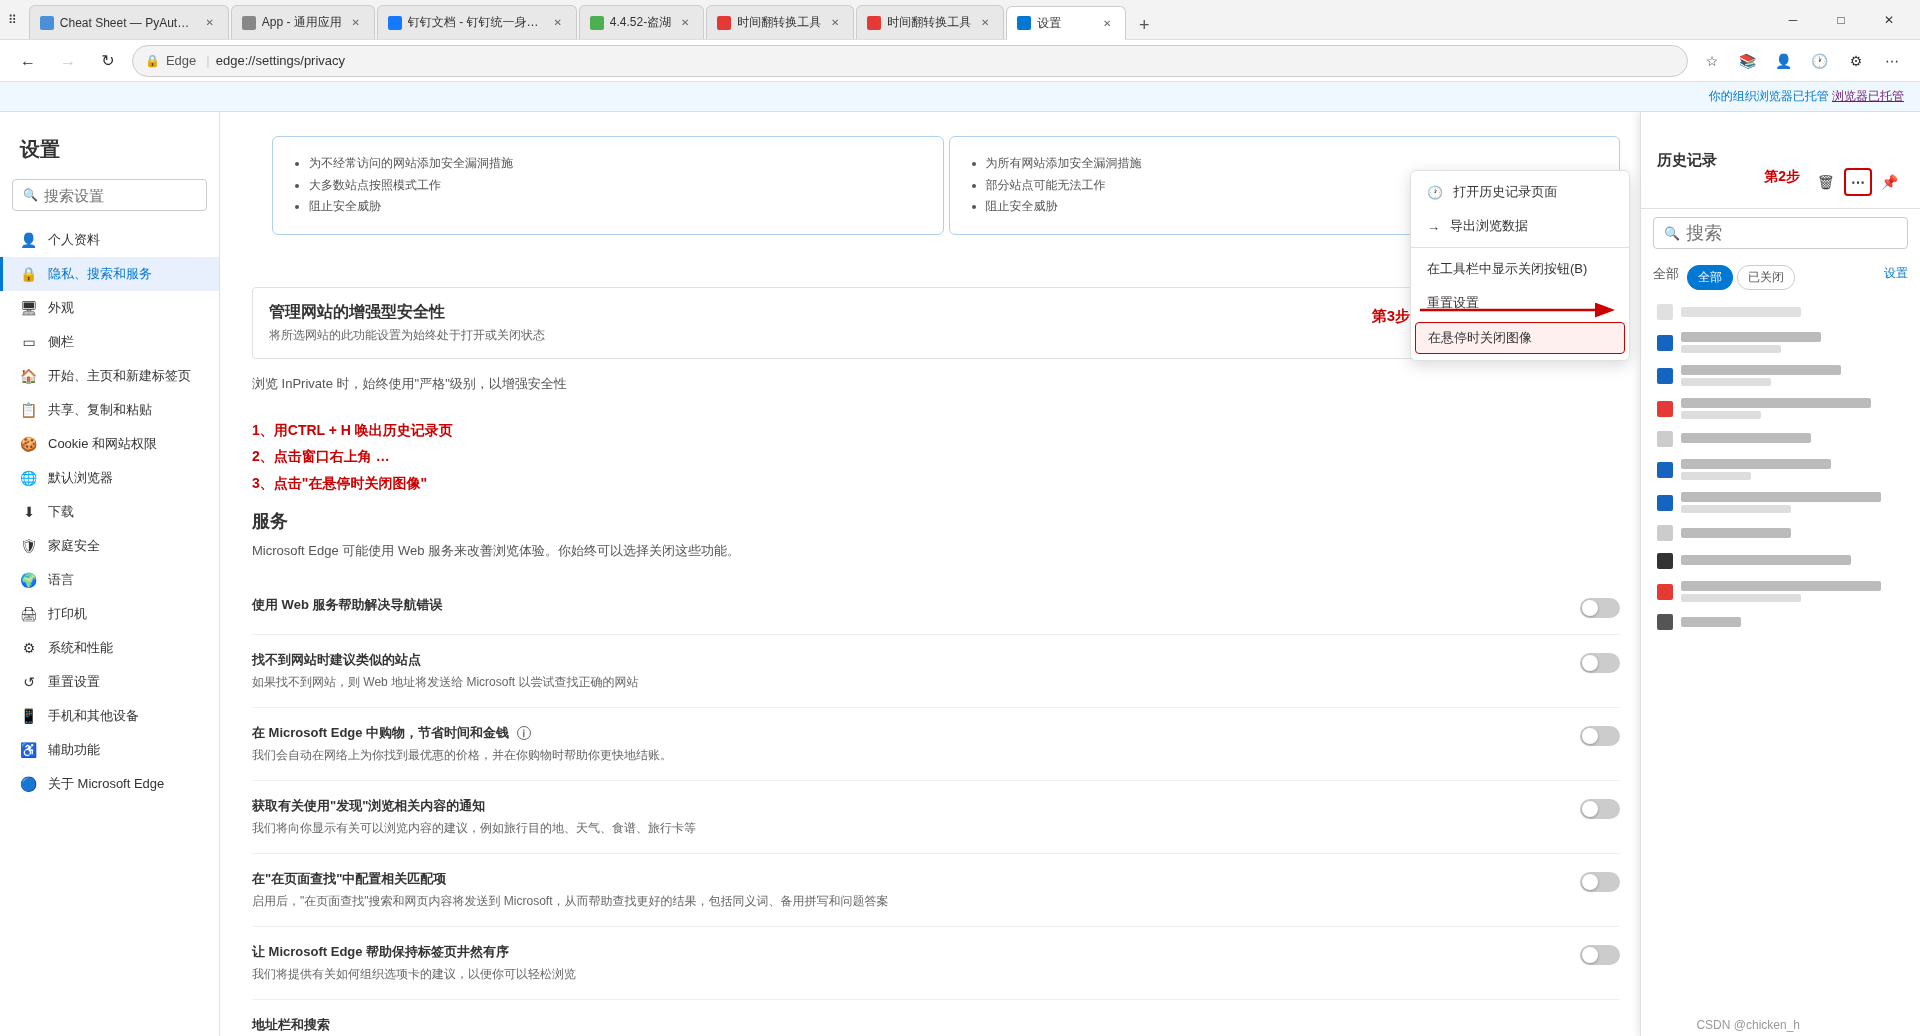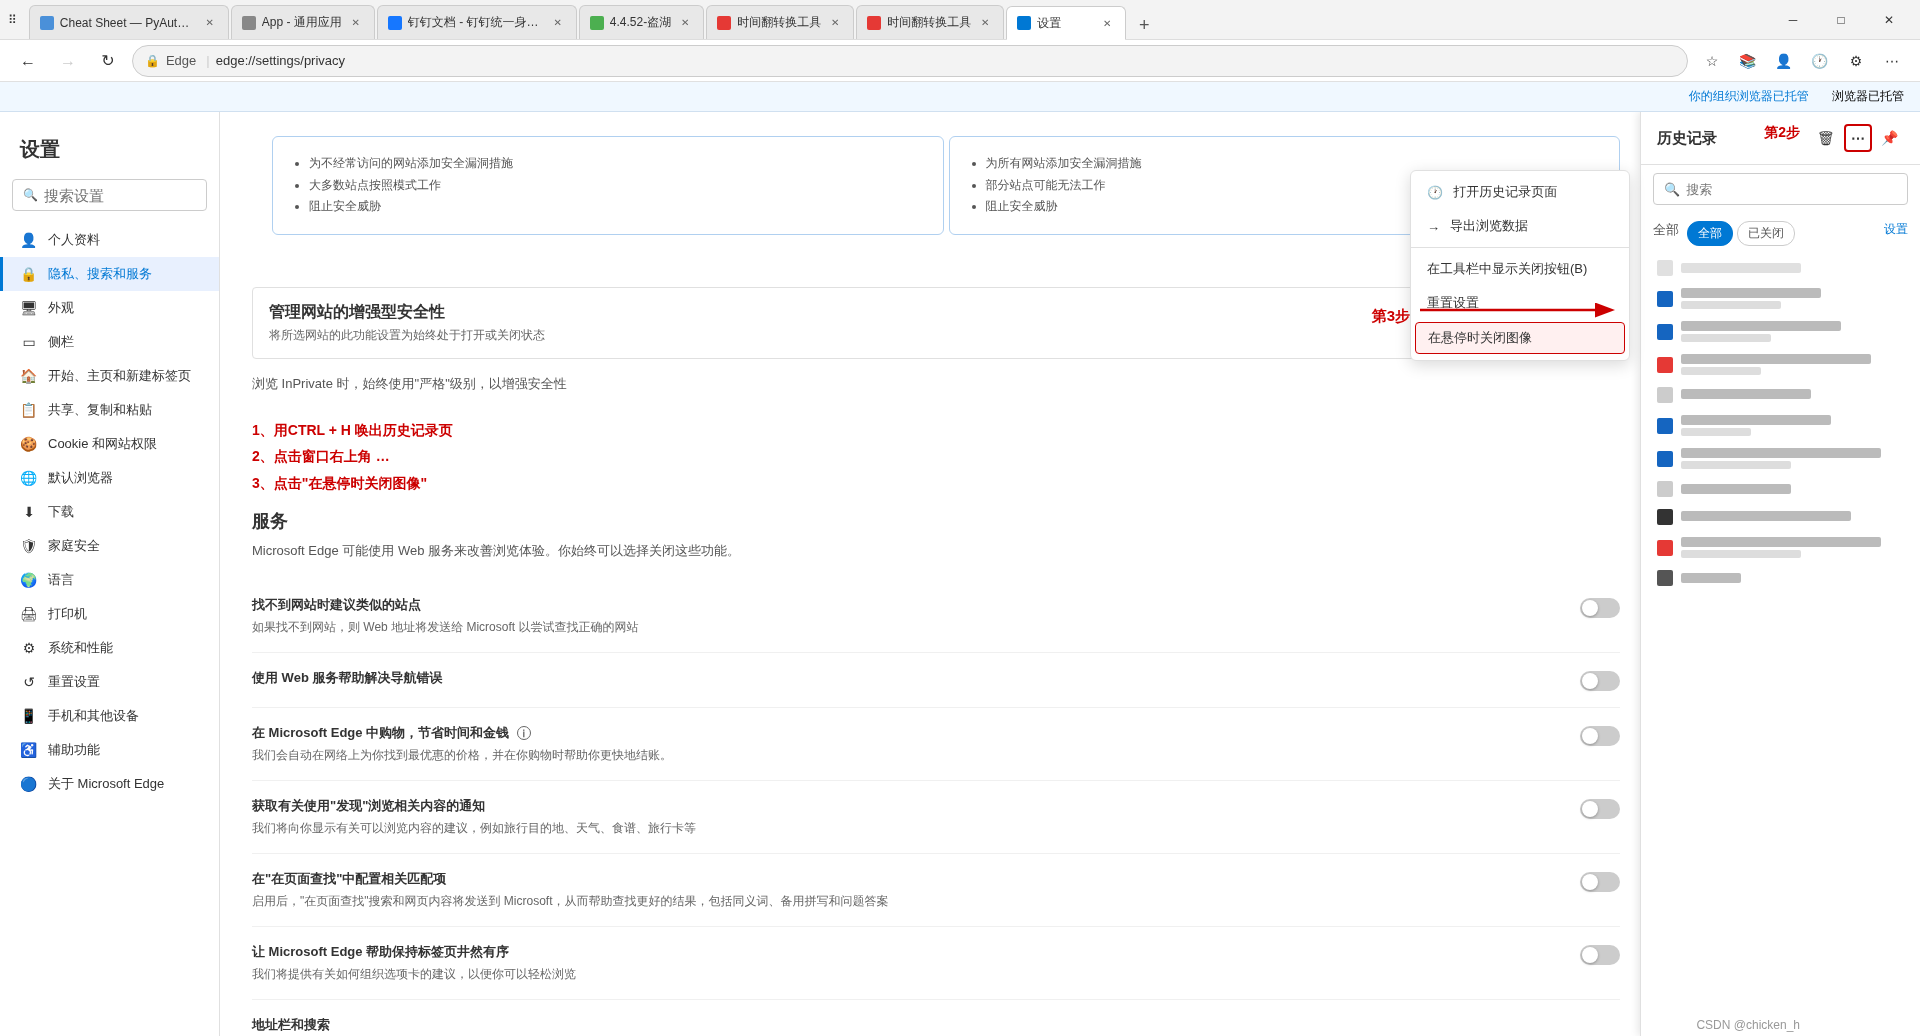--- a/index.html
+++ b/index.html
@@ -59,21 +59,21 @@
     .service-row-text h4 { font-size: 13px; color: #333; margin-bottom: 4px; }
     .service-row-text p { font-size: 12px; color: #666; line-height: 1.5; }
     .toggle { width: 40px; height: 20px; border-radius: 10px; background: #ccc; cursor: pointer; display: flex; align-items: center; padding: 2px; flex-shrink: 0; margin-top: 2px; }
     .toggle.off { background: #ccc; }
     .toggle-thumb { width: 16px; height: 16px; border-radius: 50%; background: white; box-shadow: 0 1px 3px rgba(0,0,0,0.3); }
 
     
     .history-panel { position: absolute; right: 0; top: 0; width: 280px; height: 100%; background: white; border-left: 1px solid #e0e0e0; display: flex; flex-direction: column; z-index: 20; box-shadow: -2px 0 8px rgba(0,0,0,0.1); }
     .history-header { display: flex; align-items: center; justify-content: space-between; padding: 12px 16px; border-bottom: 1px solid #e0e0e0; }
     .history-title { font-size: 15px; font-weight: 600; color: #333; }
-    .history-header-actions { display: flex; gap: 4px; }
+    .history-header-actions { display: flex; gap: 4px; margin-top: 44px; }
     .history-action-btn { width: 28px; height: 28px; border: none; background: transparent; cursor: pointer; border-radius: 4px; font-size: 14px; display: flex; align-items: center; justify-content: center; color: #333; }
     .history-search { margin: 8px 12px; height: 32px; border: 1px solid #ccc; border-radius: 4px; display: flex; align-items: center; padding: 0 10px; gap: 6px; }
 
     .history-filters { display: flex; gap: 4px; padding: 8px 12px; }
     .filter-tag { padding: 3px 10px; border-radius: 12px; font-size: 12px; border: 1px solid #ccc; cursor: pointer; color: #555; }
     .filter-tag.active { background: #0078d4; color: white; border-color: #0078d4; }
     .history-item { display: flex; align-items: center; padding: 6px 16px; gap: 8px; cursor: pointer; }
     .history-item-icon { width: 16px; height: 16px; border-radius: 2px; background: #ddd; flex-shrink: 0; }
     .history-item-text { flex: 1; overflow: hidden; }
     .history-item-title { font-size: 12px; color: #333; overflow: hidden; text-overflow: ellipsis; white-space: nowrap; }
@@ -160,21 +160,21 @@
       <button class="nav-icon-btn">📚</button>
       <button class="nav-icon-btn">👤</button>
       <button class="nav-icon-btn">🕐</button>
       <button class="nav-icon-btn">⚙</button>
       <button class="nav-icon-btn">⋯</button>
     </div>
   </div>
 
   <div class="top-notification">
     <span>你的组织浏览器已托管</span>
-    <a style="color:#000000;cursor:pointer;margin-left:20px;">浏览器已托管</a>
+    <a style="color:#701a75;text-decoration:underline;cursor:pointer;margin-left:0;">浏览器已托管</a>
   </div>
 
   <div class="main-layout" style="position:relative;">
 
     <div class="sidebar">
       <div class="sidebar-title">设置</div>
       <div class="search-box">
         <span class="search-icon">🔍</span>
         <input class="search-input" placeholder="搜索设置" style="">
       </div>
@@ -288,31 +288,31 @@
           <div>2、点击窗口右上角 …</div>
           <div>3、点击"在悬停时关闭图像"</div>
         </div>
       </div>
 
       <div class="section-title">服务</div>
       <p class="section-desc">Microsoft Edge 可能使用 Web 服务来改善浏览体验。你始终可以选择关闭这些功能。</p>
 
       <div class="service-row">
         <div class="service-row-text">
+          <h4>使用 Web 服务帮助解决导航错误</h4>
+        </div>
+        <div class="toggle off">
+          <div class="toggle-thumb"></div>
+        </div>
+      </div>
+
+      <div class="service-row">
+        <div class="service-row-text">
           <h4>找不到网站时建议类似的站点</h4>
           <p>如果找不到网站，则 Web 地址将发送给 Microsoft 以尝试查找正确的网站</p>
-        </div>
-        <div class="toggle off">
-          <div class="toggle-thumb"></div>
-        </div>
-      </div>
-
-      <div class="service-row">
-        <div class="service-row-text">
-          <h4>使用 Web 服务帮助解决导航错误</h4>
         </div>
         <div class="toggle off">
           <div class="toggle-thumb"></div>
         </div>
       </div>
 
       <div class="service-row">
         <div class="service-row-text">
           <h4>
             <span>在 Microsoft Edge 中购物，节省时间和金钱</span>
@@ -371,21 +371,21 @@
 
           <span style="color:#cc0000;font-size:14px;font-weight:700;margin-right:8px;">第2步</span>
           <button class="history-action-btn">🗑</button>
           <button class="history-action-btn" style="border:2px solid #cc0000;font-weight:700;">⋯</button>
           <button class="history-action-btn">📌</button>
         </div>
       </div>
 
       <div class="history-search">
         <span>🔍</span>
-        <input style="border: none; outline: none; font-size: 13px; background: transparent; width: 100%;" placeholder="搜索">
+        <input style="border: none; outline: none; font-size: 18px; background: transparent; width: 100%;" placeholder="搜索">
       </div>
 
       <div class="history-filters">
         <span style="font-size:13px;color:#555;margin-right:4px;">全部</span>
         <span class="filter-tag active">全部</span>
         <span class="filter-tag">已关闭</span>
         <span style="margin-left:auto;font-size:12px;color:#0078d4;cursor:pointer;">设置</span>
       </div>
 
       <div style="overflow-y:auto;flex:1;">

